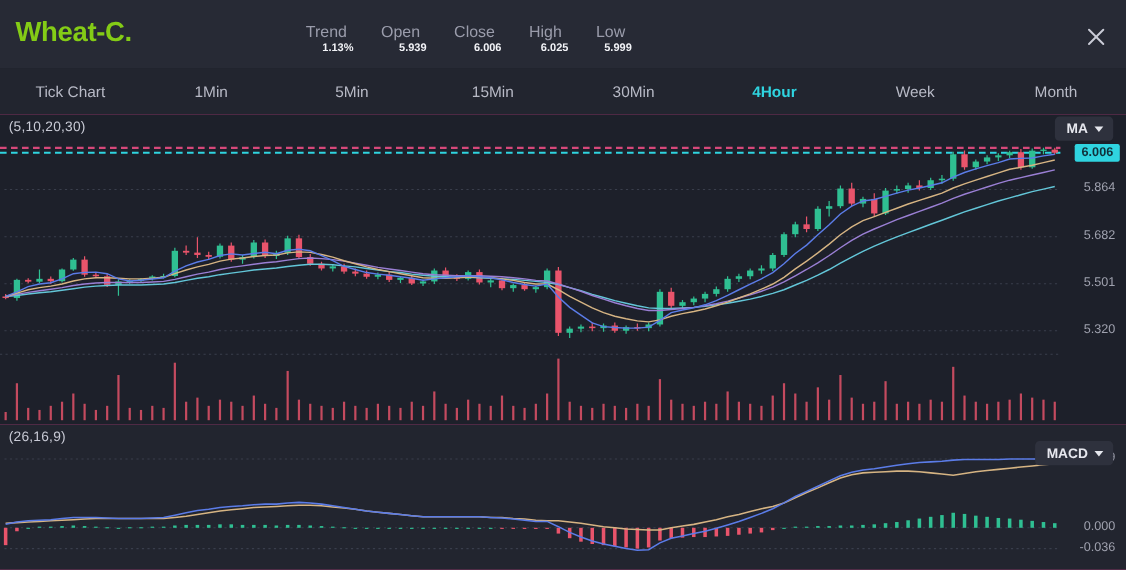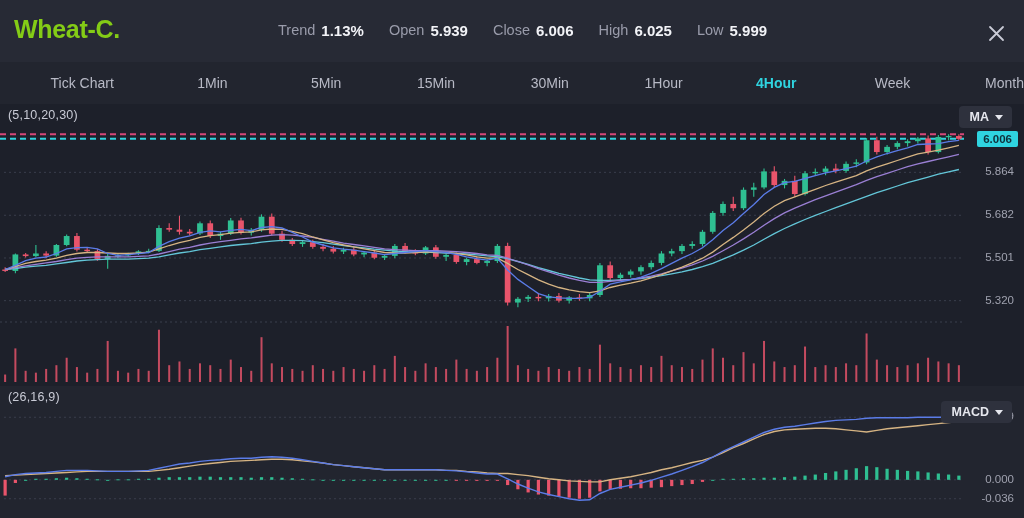--- a/index.html
+++ b/index.html
@@ -11,36 +11,36 @@
   }
   #app { position:relative; width:1024px; height:518px; background:#22252f; }
 
   
   .header { position:absolute; left:0; top:0; width:1024px; height:62px; background:#272a35; }
   .symbol {
     position:absolute; left:14px; top:15px;
     font-size:25px; font-weight:600; color:#84cc16; letter-spacing:-0.3px;
   }
   .stats { position:absolute; left:278px; top:22px; display:flex; align-items:center; }
-  .stat { display:flex; align-items:flex-start; margin-right:25px; white-space:nowrap; }
+  .stat { display:flex; align-items:flex-end; margin-right:25px; white-space:nowrap;flex-direction:column; }
   .stat-label { font-size:14.5px; color:#9a9cab; margin-right:6px; }
-  .stat-value { font-size:15px; color:#f2f3f7; font-weight:700; }
+  .stat-value { font-size:10px; color:#f2f3f7; font-weight:700; }
   .close-btn {
     position:absolute; right:12px; top:17px; width:32px; height:32px;
     display:flex; align-items:center; justify-content:center; cursor:pointer;
   }
   .close-btn svg { display:block; }
 
   
   .tabs {
     position:absolute; left:0; top:62px; width:1024px; height:42px;
     background:#22252f; display:flex; align-items:center;
   }
   .tab {
-    flex:1 1 0; text-align:right; font-size:14px; color:#b8bac6;
+    flex:1 1 0; text-align:center; font-size:14px; color:#b8bac6;
     cursor:pointer; line-height:42px; white-space:nowrap;
   }
   .tab.active { color:#2fd4e0; font-weight:600; }
 
   
   .chart-wrap { position:absolute; left:0; top:104px; width:1024px; height:414px; background:#ec4899; }
 
   .panel { position:absolute; left:0; width:1024px; }
   .panel-main   { top:0;   height:282px; background:#1d202a; }
   .panel-macd   { top:282px; height:132px; background:#22252f; }
@@ -110,21 +110,20 @@
       </svg>
     </div>
   </div>
 
   <div class="tabs" id="tabs-row">
       <div class="tab">Tick Chart</div>
       <div class="tab">1Min</div>
       <div class="tab">5Min</div>
       <div class="tab">15Min</div>
       <div class="tab">30Min</div>
-      <div class="tab">1Hour</div>
       <div class="tab active">4Hour</div>
       <div class="tab">Week</div>
       <div class="tab">Month</div>
     </div>
 
   <div class="chart-wrap">
 
     <div class="panel panel-main">
       <svg class="svg-layer" id="svg-main" width="1024" height="282" viewBox="0 0 1024 282">
           <line x1="4" x2="964" y1="68.33846153846159" y2="68.33846153846159" stroke="#3a3e4c" stroke-width="1" stroke-dasharray="2 3"></line>

